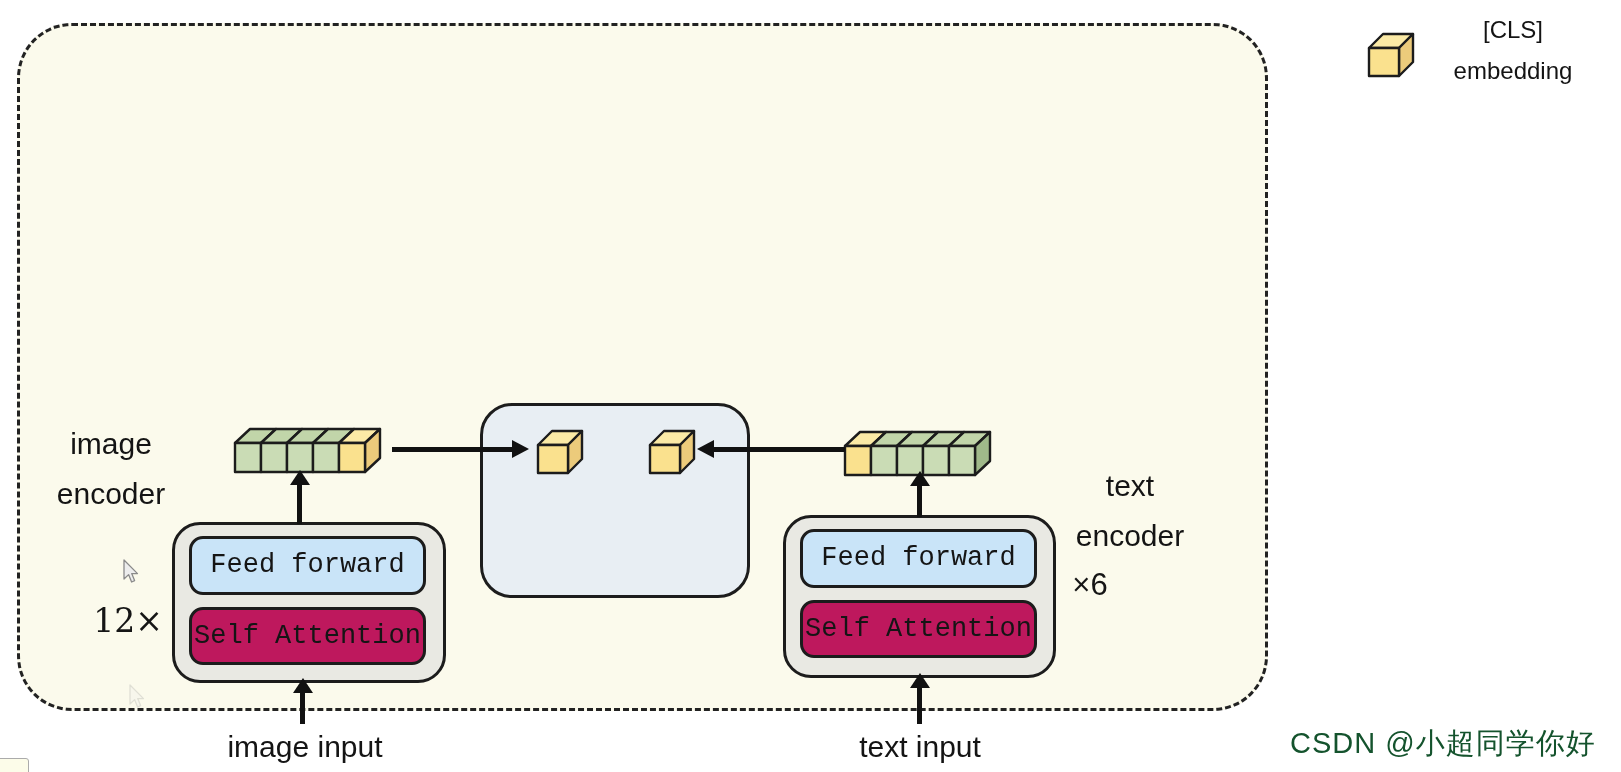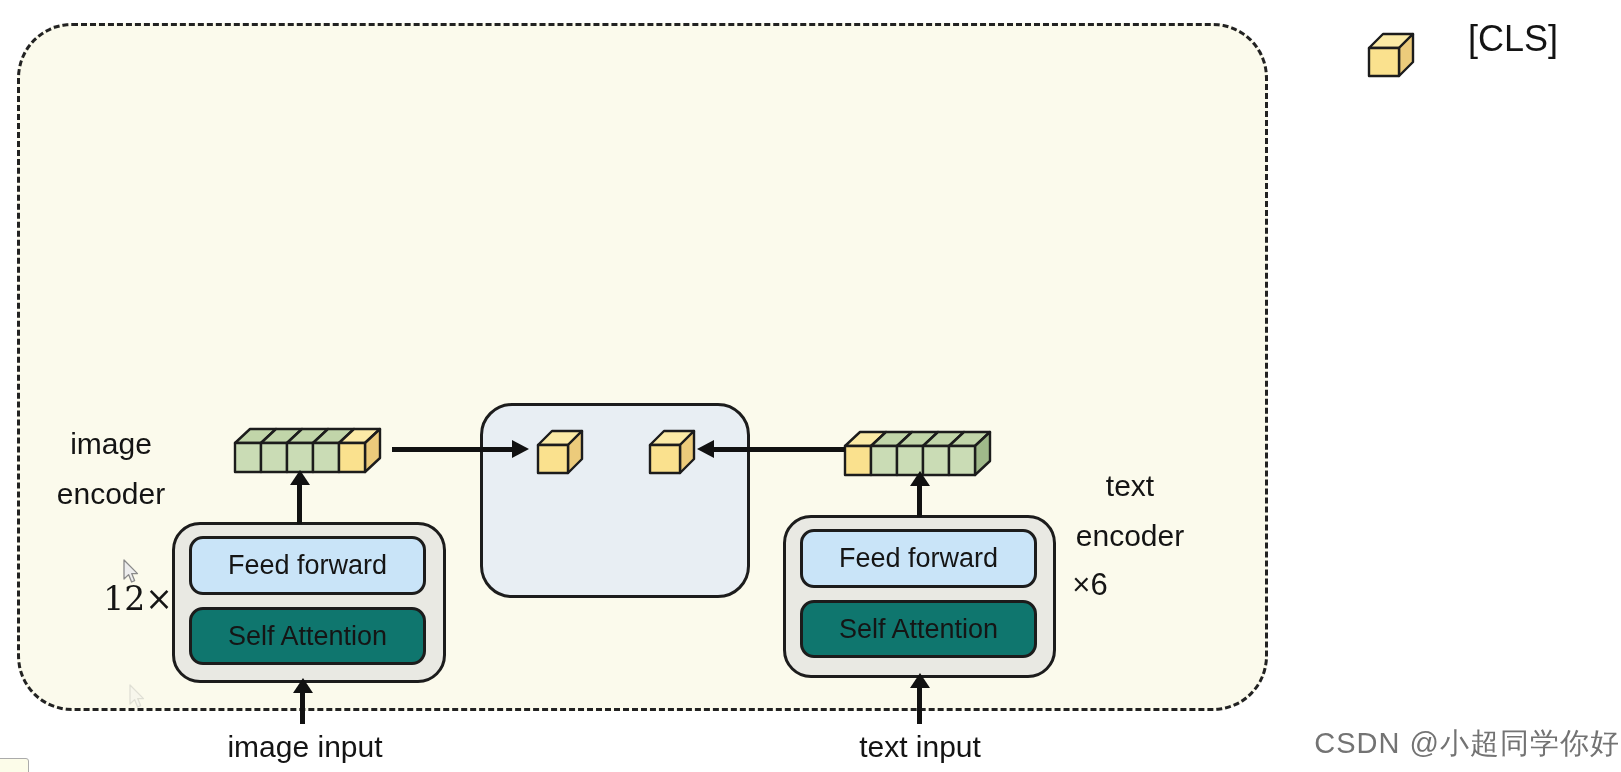--- a/index.html
+++ b/index.html
@@ -5,65 +5,66 @@
   html,body{margin:0;padding:0;background:#fff;}
   #stage{position:relative;width:1621px;height:772px;background:#ffffff;overflow:hidden;
          font-family:"Liberation Sans", sans-serif;color:#151515;}
   .abs{position:absolute;}
   
   #diagram-bg{left:17px;top:23px;width:1245px;height:682px;background:#fbfaec;
               border:3px dashed #222;border-radius:55px;}
   
   .enc-box{background:#e9e9e3;border:3px solid #1c1c1c;border-radius:28px;}
   .inner-box{position:absolute;left:14px;width:237px;border:3px solid #1c1c1c;border-radius:14px;
-             text-align:center;font-size:27px;box-sizing:border-box;}
+             text-align:center;font-size:27px;box-sizing:border-box;font-family:Liberation Mono, monospace;}
   .ff{top:11px;height:59px;line-height:53px;background:#c9e4f8;}
-  .sa{top:82px;height:58px;line-height:52px;background:#0f766e;}
+  .sa{top:82px;height:58px;line-height:52px;background:#be185d;}
   
   #loss-box{left:480px;top:403px;width:270px;height:195px;background:#e8eef3;
             border:3px solid #1c1c1c;border-radius:32px;box-sizing:border-box;}
   
   .lbl{text-align:center;font-size:30px;color:#141414;}
   #image-encoder-label{left:36px;top:419px;width:150px;line-height:50px;}
   #text-encoder-label{left:1045px;top:461px;width:170px;line-height:50px;}
   #loss-label{left:455px;top:613px;width:320px;line-height:43px;}
   #image-input-label{left:200px;top:730px;width:210px;}
   #text-input-label{left:815px;top:730px;width:210px;}
-  #image-mult{left:83px;top:579px;width:90px;text-align:right;font-family:"DejaVu Serif", serif;font-size:33px;}
+  #image-mult{left:83px;top:601px;width:90px;text-align:center;font-family:"DejaVu Serif", serif;font-size:33px;}
   #text-mult{left:1055px;top:567px;width:70px;text-align:center;font-size:31px;}
-  #legend-text{left:1408px;top:18px;width:210px;text-align:center;font-size:36px;line-height:41px;color:#141414;}
+  #legend-text{left:1408px;top:9px;width:210px;text-align:center;font-size:24px;line-height:41px;color:#141414;}
   
   .stem-h{height:5px;background:#111;}
   .stem-v{width:5px;background:#111;}
   .head-right{width:0;height:0;border-top:9px solid transparent;border-bottom:9px solid transparent;border-left:17px solid #111;}
   .head-left{width:0;height:0;border-top:9px solid transparent;border-bottom:9px solid transparent;border-right:17px solid #111;}
   .head-up{width:0;height:0;border-left:10px solid transparent;border-right:10px solid transparent;border-bottom:15px solid #111;}
   .cubes{position:absolute;}
   
-  #watermark{left:1290px;top:724px;width:330px;text-align:right;font-size:29px;color:#737373;letter-spacing:1px;}
+  #watermark{left:1290px;top:724px;width:330px;text-align:left;font-size:29px;color:#14532d;letter-spacing:1px;}
   
   .cursor{width:17px;height:25px;}
   #ghost-cursor{opacity:0.28;}
   
   #corner-sliver{left:-5px;top:758px;width:32px;height:20px;background:#fcfce9;border:1px solid #ababab;border-radius:3px;}
 </style>
 </head>
 <body>
 
 <div id="stage">
 
   <div id="diagram-bg" class="abs"></div>
 
   <div class="abs cubes" style="left:1366px;top:32px;"><svg width="51" height="48" viewBox="0 0 51 48">
         <polygon points="3,16 17,2 47,2 33,16" fill="#fbeaa6" stroke="#1c1c1c" stroke-width="2.4" stroke-linejoin="round"></polygon>
         <polygon points="33,16 47,2 47,30 33,44" fill="#eccb7b" stroke="#1c1c1c" stroke-width="2.4" stroke-linejoin="round"></polygon>
         <polygon points="3,16 33,16 33,44 3,44" fill="#fae18e" stroke="#1c1c1c" stroke-width="2.4" stroke-linejoin="round"></polygon>
       </svg></div>
   <div id="legend-text" class="abs">
     <div>[CLS]</div>
+    <div>embedding</div>
   </div>
 
   <div id="image-encoder-label" class="abs lbl">
     <div>image</div>
     <div>encoder</div>
   </div>
   <div id="image-mult" class="abs">12×</div>
 
   <div class="abs enc-box" style="left:172px;top:522px;width:268px;height:155px;">
     <div class="inner-box ff">Feed forward</div>

